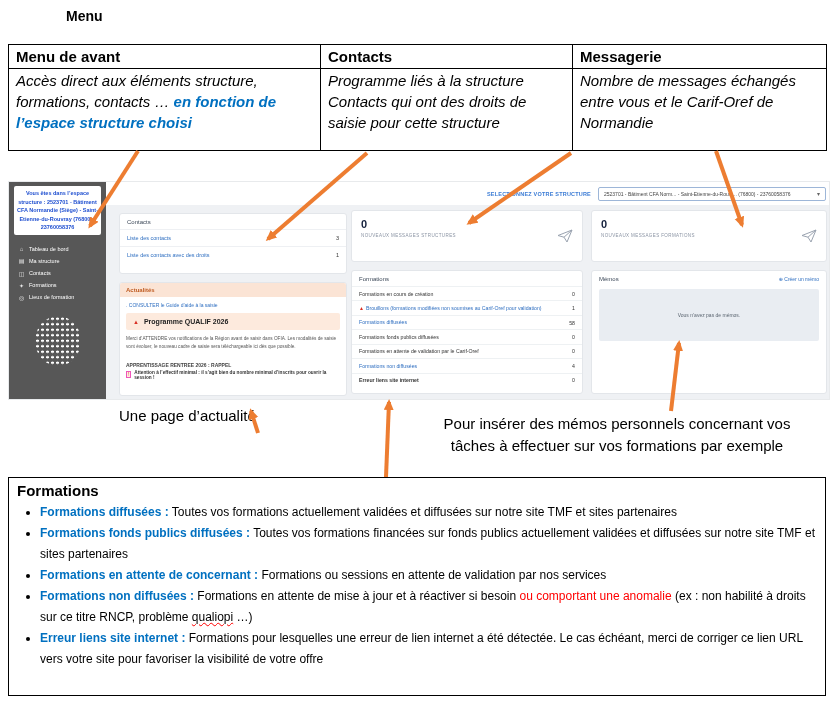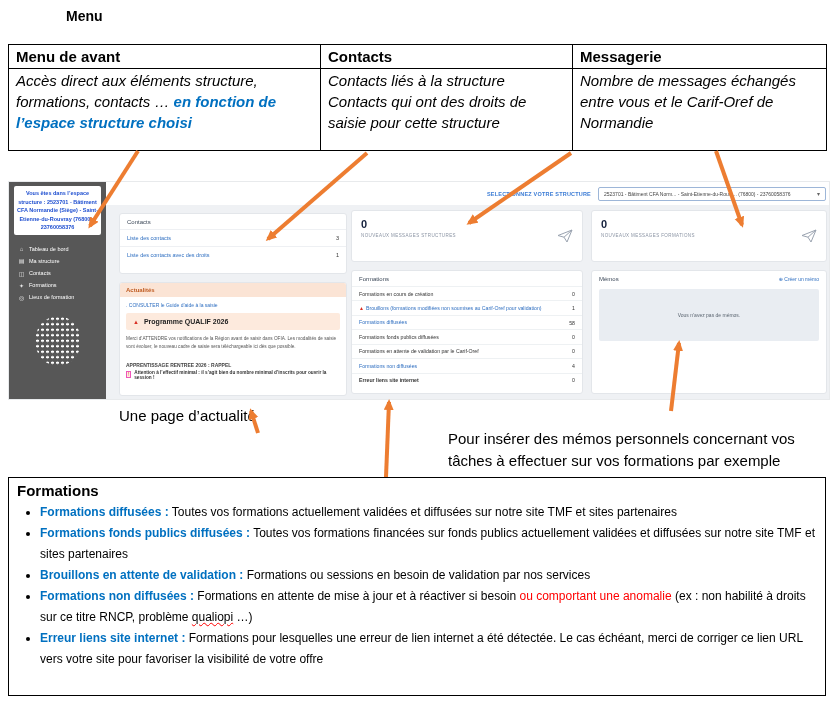--- a/index.html
+++ b/index.html
@@ -71,21 +71,21 @@
   .f-row.bold .lbl { font-weight:bold; }
 
   .memo-card { height:124px; }
   .memo-head { display:flex; justify-content:space-between; align-items:center; padding:5px 7px 4px 7px; }
   .memo-title { font-size:6px; color:#3c4858; }
   .memo-create { font-size:5px; color:#2f6fc1; }
   .memo-empty { margin:3px 7px; height:52px; background:#e9edf2; border-radius:2px; display:flex; align-items:center; justify-content:center; font-size:5px; color:#5b6570; }
 
   
   .note-left { position:absolute; left:119px; top:407px; font-size:15px; }
-  .note-right { position:absolute; left:448px; top:413px; width:380px; font-size:15px; line-height:22px;margin-top:15px; }
+  .note-right { position:absolute; left:427px; top:413px; width:380px; text-align:center; font-size:15px; line-height:22px; }
 
   
   .form-box { position:absolute; left:8px; top:477px; width:818px; height:219px; border:1px solid #000; padding:2px 8px; }
   .form-box-title { font-size:15px; font-weight:bold; line-height:22px; }
   .form-box ul { margin-left:23px; }
   .form-box li { font-size:12px; line-height:21px; }
   .red-txt { color:#FF0000; }
   .squiggle { text-decoration:underline; text-decoration-style:wavy; text-decoration-color:#FF0000; text-decoration-thickness:1px; }
 
   .arrows { position:absolute; left:0; top:0; width:834px; height:702px; pointer-events:none; z-index:6; }
@@ -100,21 +100,21 @@
   <table class="info-table">
     <tbody>
         <tr>
       <th class="c1">Menu de avant</th>
       <th class="c2">Contacts</th>
       <th class="c3">Messagerie</th>
     </tr>
     <tr>
       <td><span>Accès direct aux éléments structure, formations, contacts … </span><span class="blue-bold">en fonction de l’espace structure choisi</span></td>
       <td>
-        <div>Contacts liés à la structure</div>
+        <div>Programme liés à la structure</div>
         <div>Contacts qui ont des droits de saisie pour cette structure</div>
       </td>
       <td>Nombre de messages échangés entre vous et le Carif-Oref de Normandie</td>
     </tr>
   </tbody>
     </table>
 
   <div class="shot">
 
     <div class="side">
@@ -247,21 +247,21 @@
   </div>
 
   <div class="note-left">Une page d’actualité</div>
   <div class="note-right">Pour insérer des mémos personnels concernant vos tâches à effectuer sur vos formations par exemple</div>
 
   <div class="form-box">
     <div class="form-box-title">Formations</div>
     <ul>
       <li><span class="blue-bold">Formations diffusées :</span><span> Toutes vos formations actuellement validées et diffusées sur notre site TMF et sites partenaires</span></li>
       <li><span class="blue-bold">Formations fonds publics diffusées :</span><span> Toutes vos formations financées sur fonds publics actuellement validées et diffusées sur notre site TMF et sites partenaires</span></li>
-      <li><span class="blue-bold">Brouillons en attente de validation :</span><span> Formations ou sessions en besoin de validation par nos services</span></li>
+      <li><span class="blue-bold">Formations en attente de concernant :</span><span> Formations ou sessions en attente de validation par nos services</span></li>
       <li><span class="blue-bold">Formations non diffusées :</span><span> Formations en attente de mise à jour et à réactiver si besoin </span><span class="red-txt">ou comportant une anomalie</span><span> (ex : non habilité à droits sur ce titre RNCP, problème </span><span class="squiggle">qualiopi</span><span> …)</span></li>
       <li><span class="blue-bold">Erreur liens site internet :</span><span> Formations pour lesquelles une erreur de lien internet a été détectée. Le cas échéant, merci de corriger ce lien URL vers votre site pour favoriser la visibilité de votre offre</span></li>
     </ul>
   </div>
 
   <svg class="arrows" viewBox="0 0 834 702">
     <defs>
       <marker id="ah" markerUnits="userSpaceOnUse" markerWidth="16" markerHeight="14" refX="8" refY="5" orient="auto">
         <path d="M0,0 L11,5 L0,10 Z" fill="#ED7D31"></path>
       </marker>

